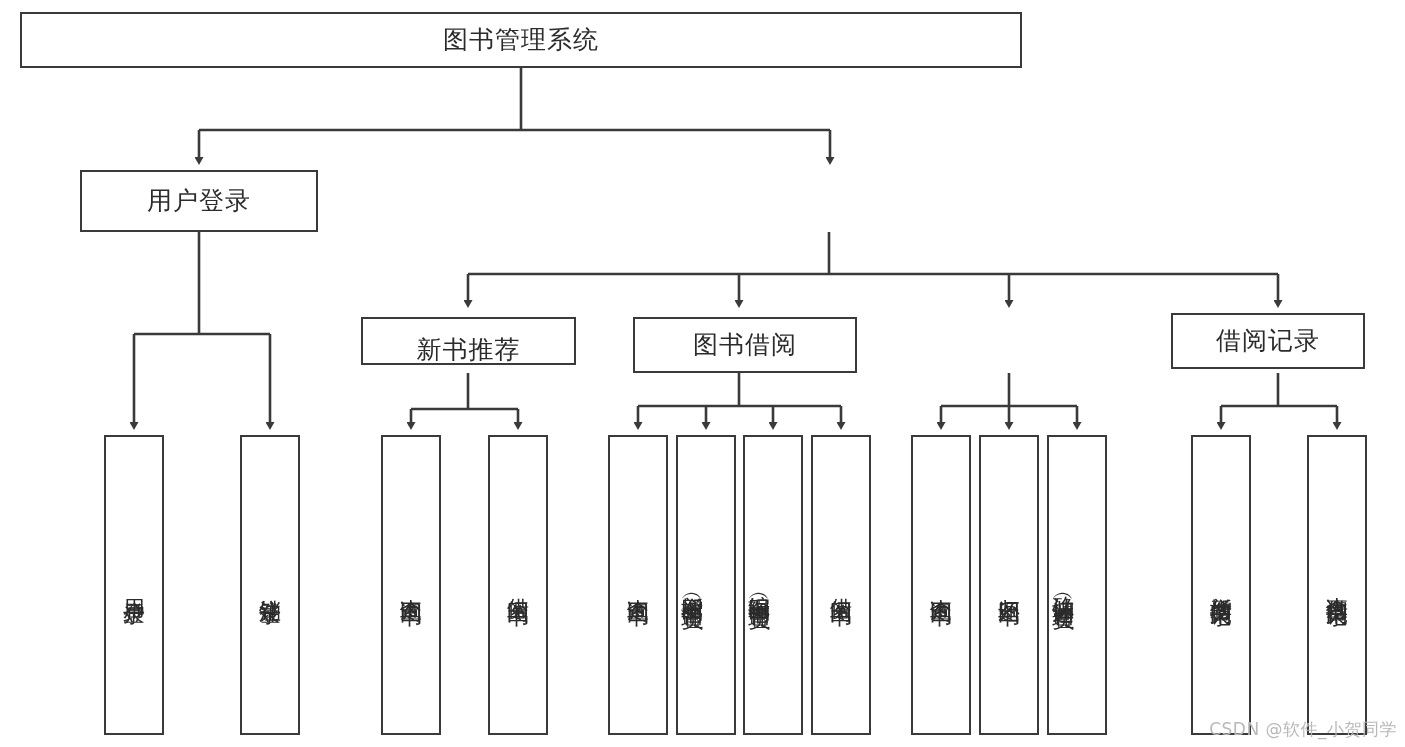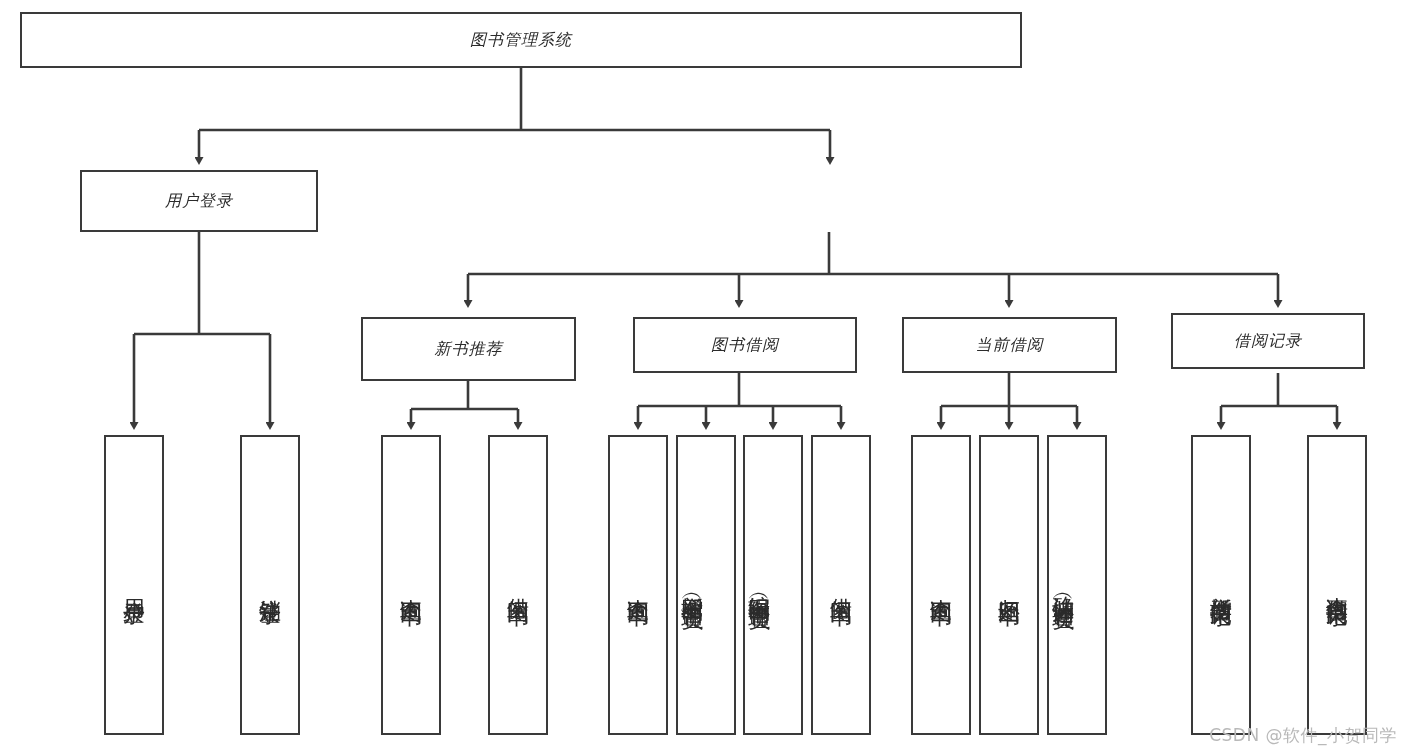--- a/index.html
+++ b/index.html
@@ -31,25 +31,24 @@
     position: absolute;
     box-sizing: border-box;
     background: #ffffff;
     border: 2px solid #3a3a3a;
     display: flex;
     align-items: center;
     justify-content: center;
     color: #2b2b2b;
   }
   .node.horizontal .node-label {
-    font-size: 16px;
+    font-size: 25px;
     line-height: 1.1;
     letter-spacing: 1px;
     white-space: nowrap;
-    font-style: italic;
   }
   .node.vertical {
     align-items: center;
     justify-content: flex-start;
     padding-top: 4px;
   }
   .node.vertical .node-label {
     writing-mode: vertical-rl;
     text-orientation: upright;
     font-size: 22px;
@@ -58,21 +57,21 @@
     white-space: nowrap;
     text-align: center;
   }
   .node.vertical.centered {
     justify-content: center;
     padding-top: 0;
   }
   .watermark {
     position: absolute;
     right: 8px;
-    bottom: 0;
+    bottom: 6px;
     font-size: 17px;
     color: #b9b9b9;
     letter-spacing: 0.5px;
     white-space: nowrap;
   }
 </style>
 </head>
 <body>
 
 <div id="diagram-canvas">
@@ -129,31 +128,28 @@
 
   <div class="node horizontal" style="left:20px; top:12px; width:1002px; height:56px;">
     <span class="node-label">图书管理系统</span>
   </div>
 
   <div class="node horizontal" style="left:80px; top:170px; width:238px; height:62px;">
     <span class="node-label">用户登录</span>
   </div>
 
 
-  <div class="node horizontal" style="left:361px; top:317px; width:215px; height:64px;">
+  <div class="node horizontal" style="left:361px; top:317px; width:215px; height:48px;align-items:flex-end;">
     <span class="node-label">新书推荐</span>
   </div>
 
   <div class="node horizontal" style="left:633px; top:317px; width:224px; height:56px;">
     <span class="node-label">图书借阅</span>
   </div>
 
-  <div class="node horizontal" style="left:902px; top:317px; width:215px; height:56px;">
-    <span class="node-label">当前借阅</span>
-  </div>
 
   <div class="node horizontal" style="left:1171px; top:313px; width:194px; height:56px;">
     <span class="node-label">借阅记录</span>
   </div>
 
   <div class="node vertical centered" style="left:104px; top:435px; width:60px; height:300px;">
     <span class="node-label">用户登录</span>
   </div>
 
   <div class="node vertical centered" style="left:240px; top:435px; width:60px; height:300px;">

